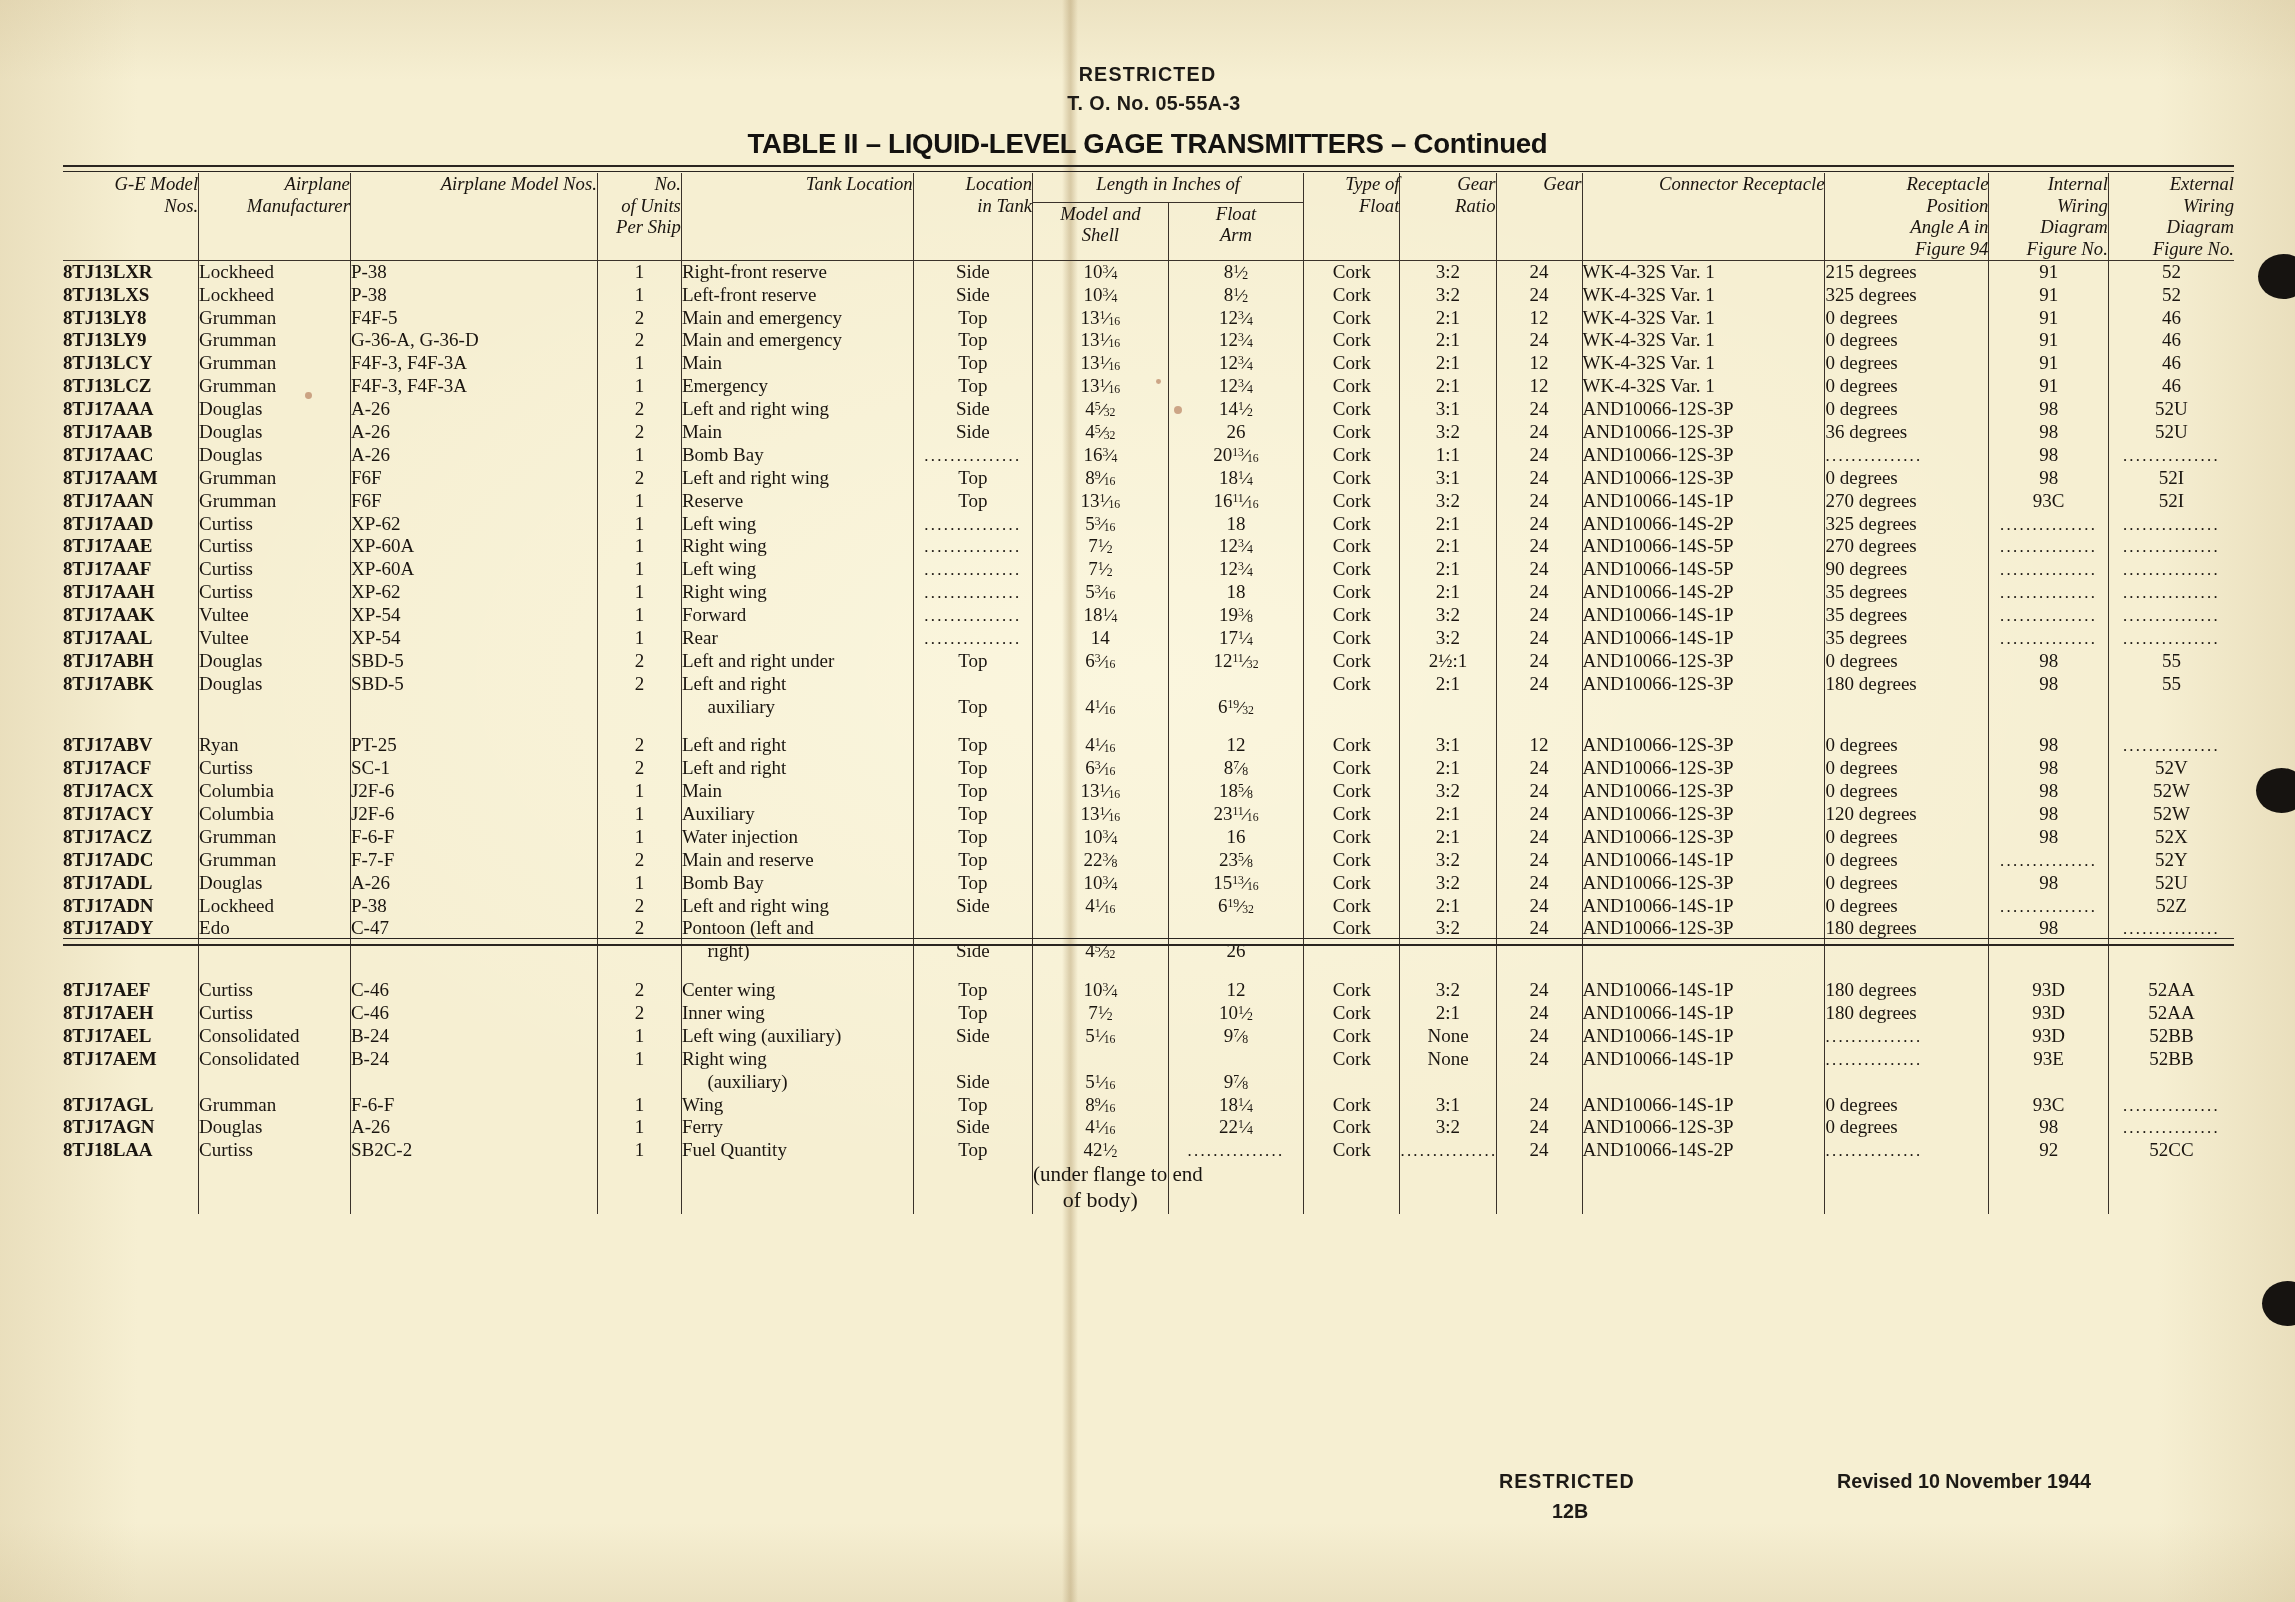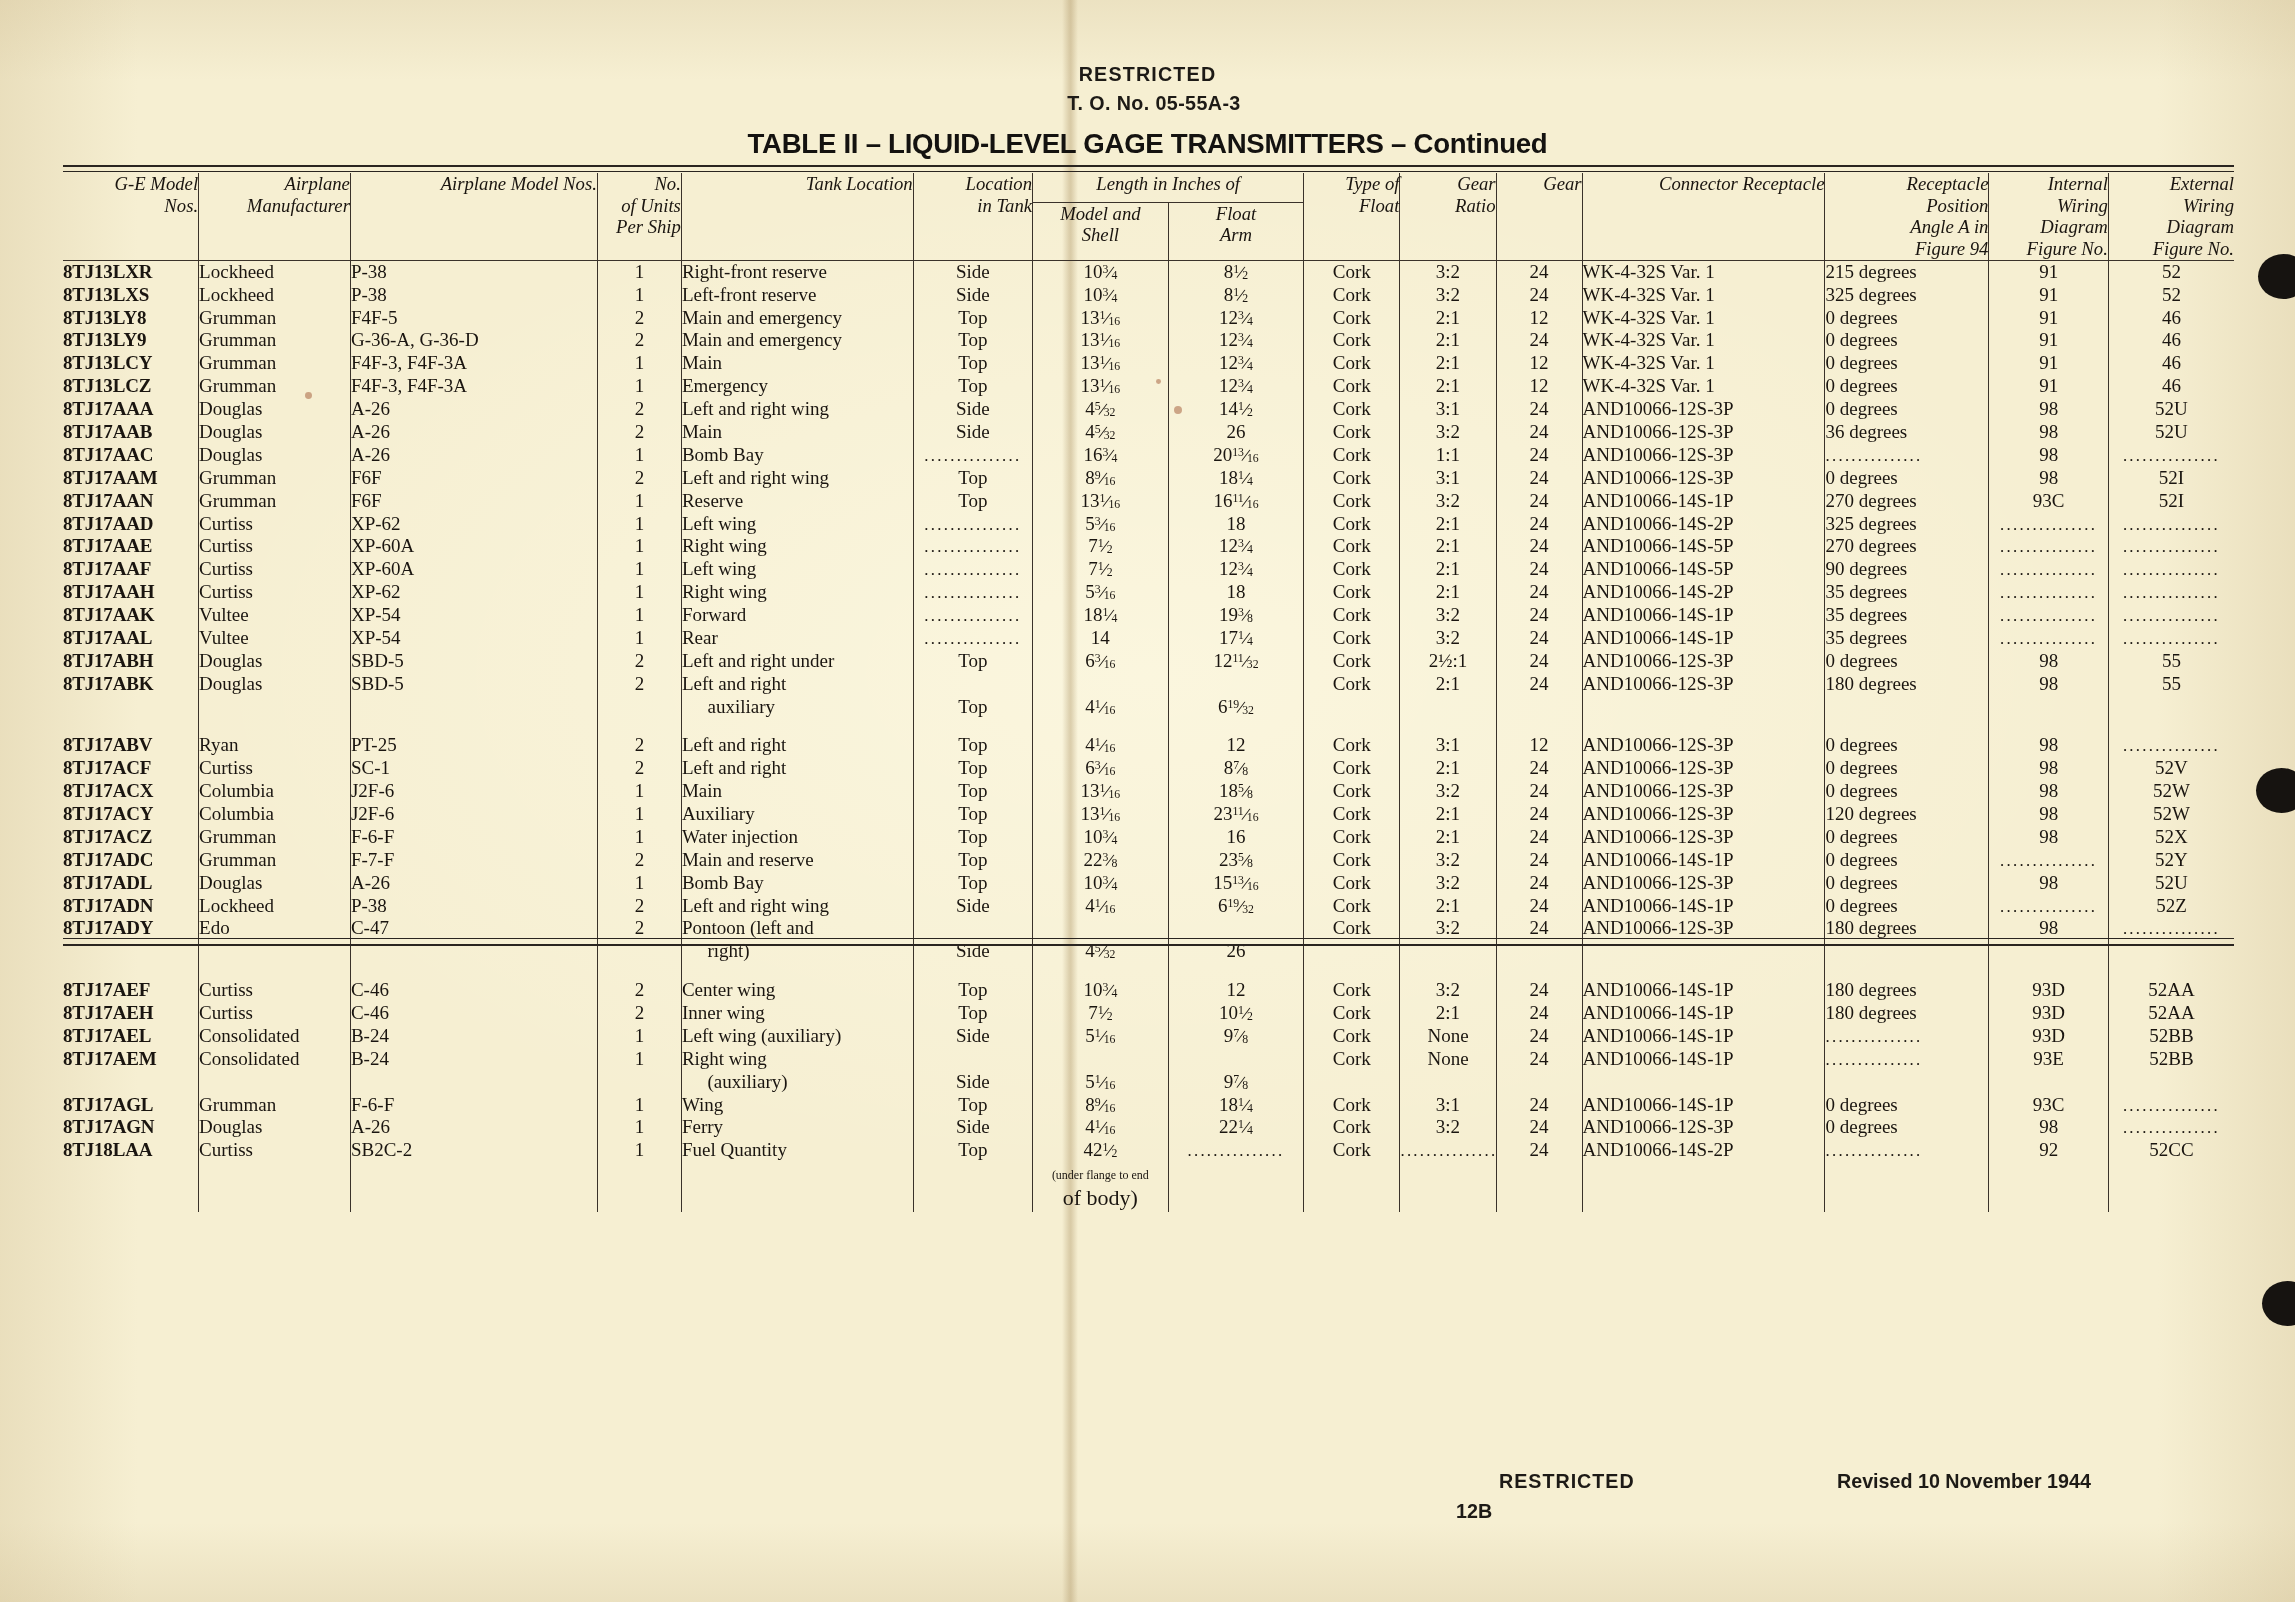--- a/index.html
+++ b/index.html
@@ -118,21 +118,21 @@
 
   .indent{padding-left:25.6px;display:inline-block;}
 
   
   #page-footer{position:absolute;left:0;right:0;top:1470px;
     font-family:"Liberation Sans", sans-serif;color:#1d1a16;}
   #restricted-bottom{
     position:absolute;left:1499px;top:0;font-weight:bold;font-size:19.7px;letter-spacing:.05em;
   }
   #page-number{
-    position:absolute;left:1456px;top:29.6px;font-weight:bold;font-size:19.7px;
+    position:absolute;left:1552px;top:29.6px;font-weight:bold;font-size:19.7px;
   }
   #revised-date{
     position:absolute;left:1837px;top:0;font-weight:bold;font-size:19.7px;
   }
 </style>
 </head>
 <body>
 
 <div class="paper-tint"></div>
 <div class="fold"></div>
@@ -856,21 +856,21 @@
         <td class="c">98</td>
         <td class="c"><span class="dots">...............</span></td>
       </tr>
       <tr>
         <td class="noleft l model">8TJ18LAA</td>
         <td class="l">Curtiss</td>
         <td class="l">SB2C-2</td>
         <td class="c">1</td>
         <td class="l">Fuel Quantity</td>
         <td class="c">Top</td>
-        <td class="c">42<span class="fr"><sup>1</sup><span class="sl">/</span><sub>2</sub></span><br><span style="font-size:12px">(under flange to end</span><br><span style="font-size:22px">of body)</span></td>
+        <td class="c">42<span class="fr"><sup>1</sup><span class="sl">/</span><sub>2</sub></span><br><span style="font-size:21px">(under flange to end</span><br><span style="font-size:22px">of body)</span></td>
         <td class="c"><span class="dots">...............</span></td>
         <td class="c">Cork</td>
         <td class="c"><span class="dots">...............</span></td>
         <td class="c">24</td>
         <td class="l">AND10066-14S-2P</td>
         <td class="r"><span class="dots">...............</span></td>
         <td class="c">92</td>
         <td class="c">52CC</td>
       </tr>
     </tbody>

